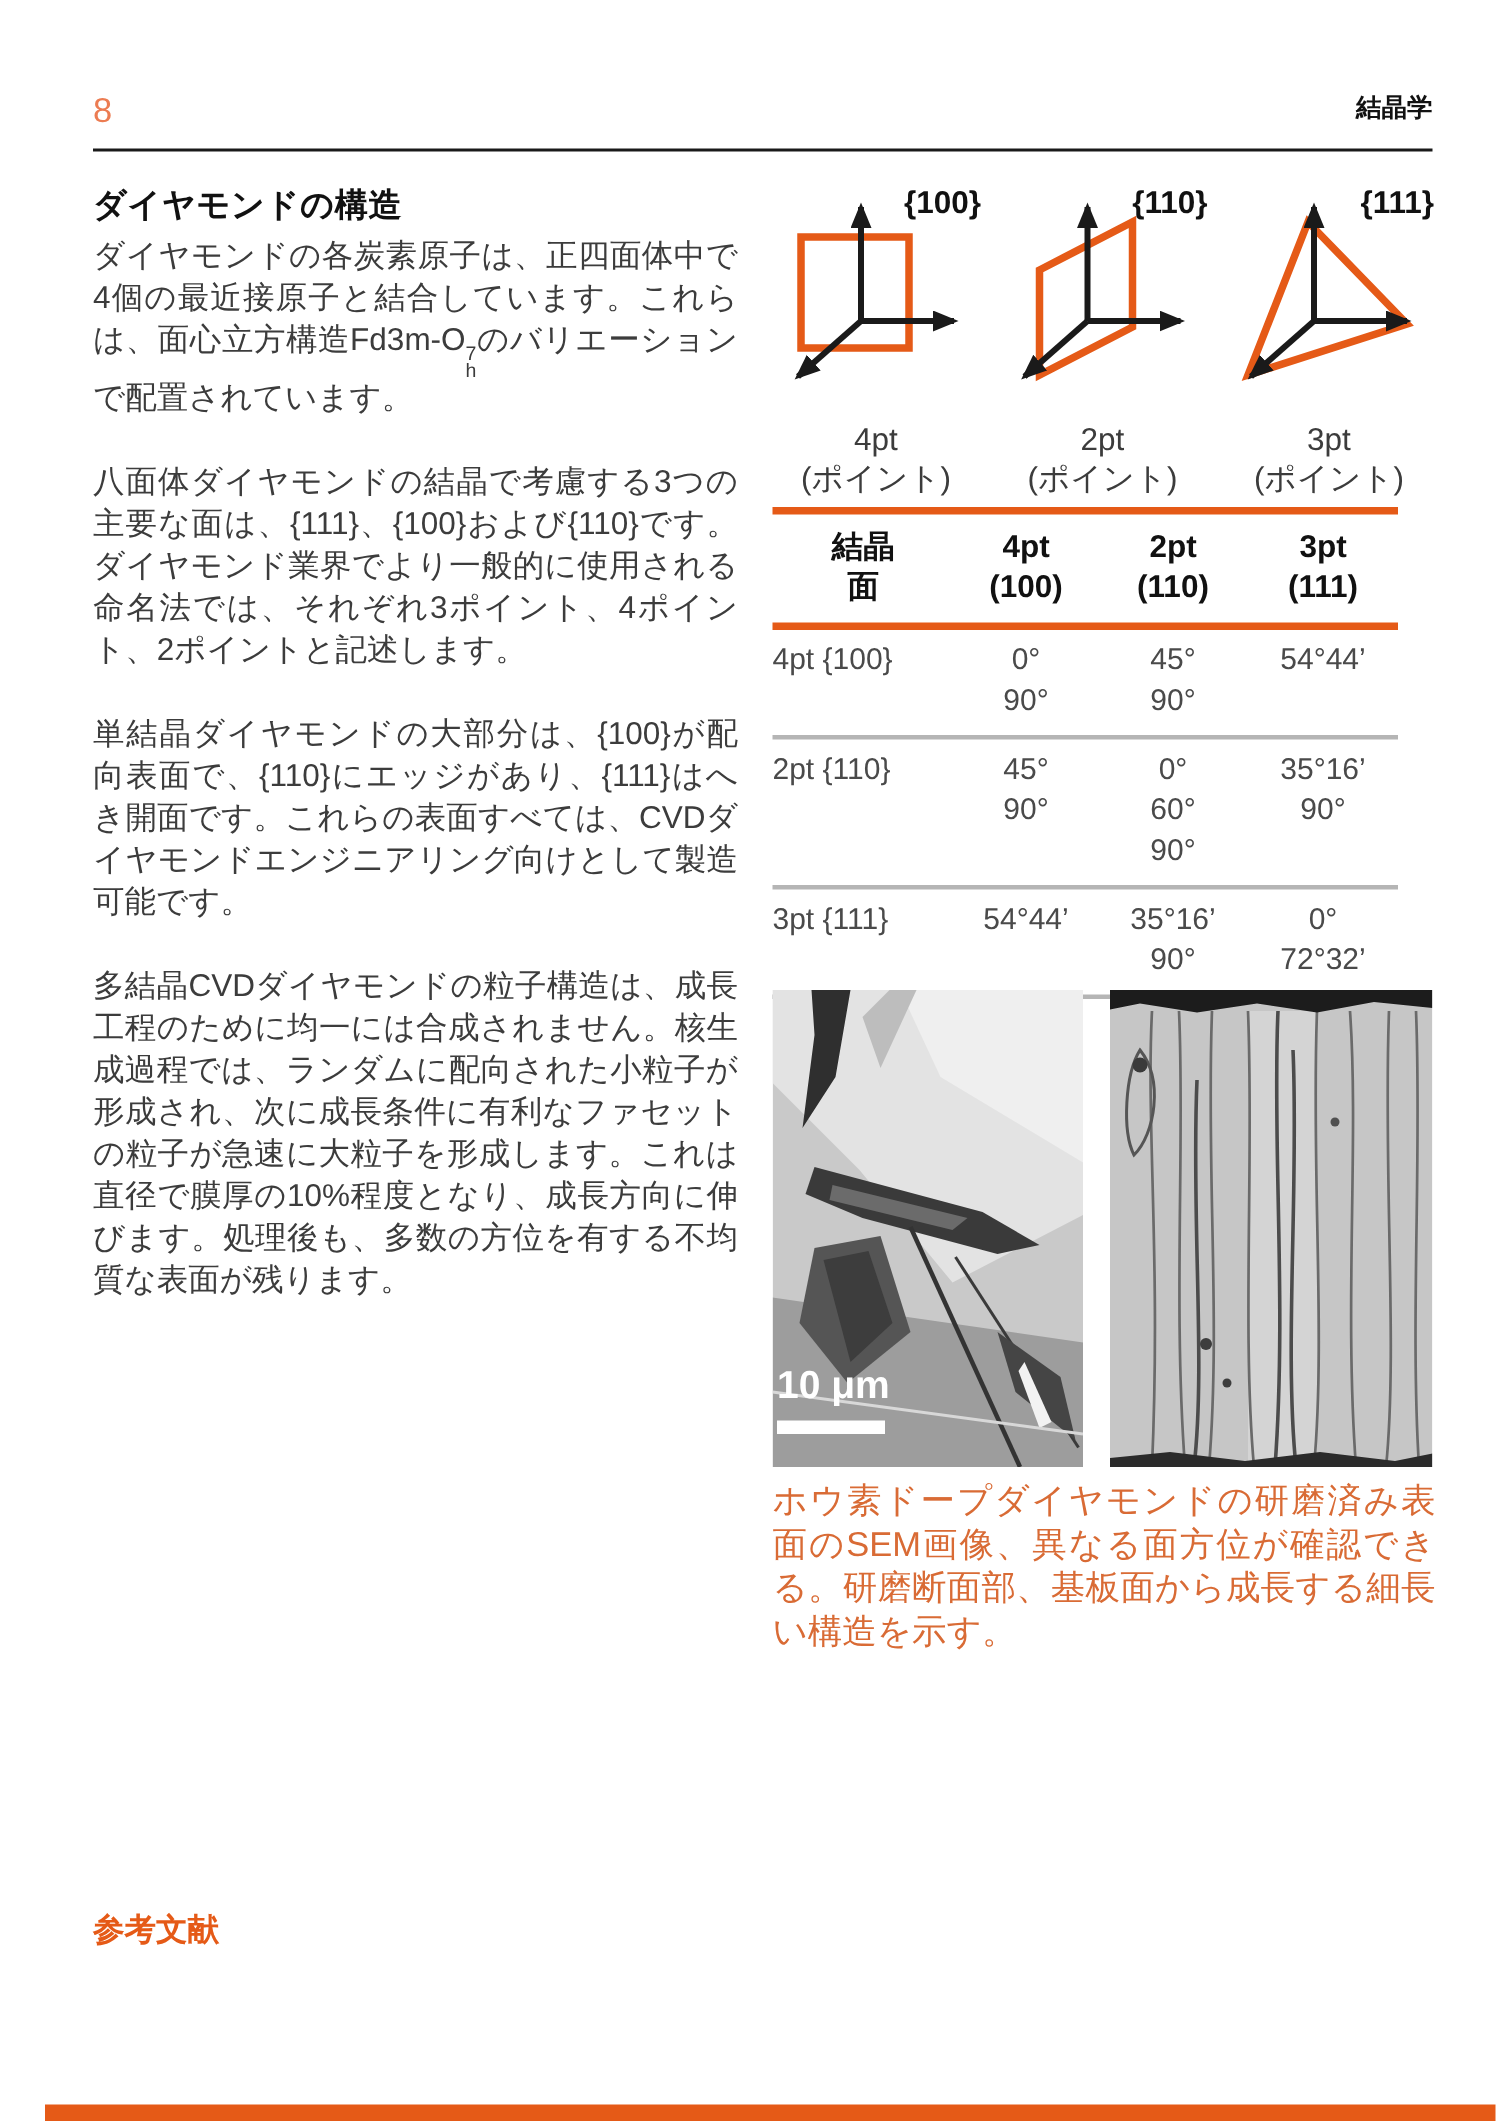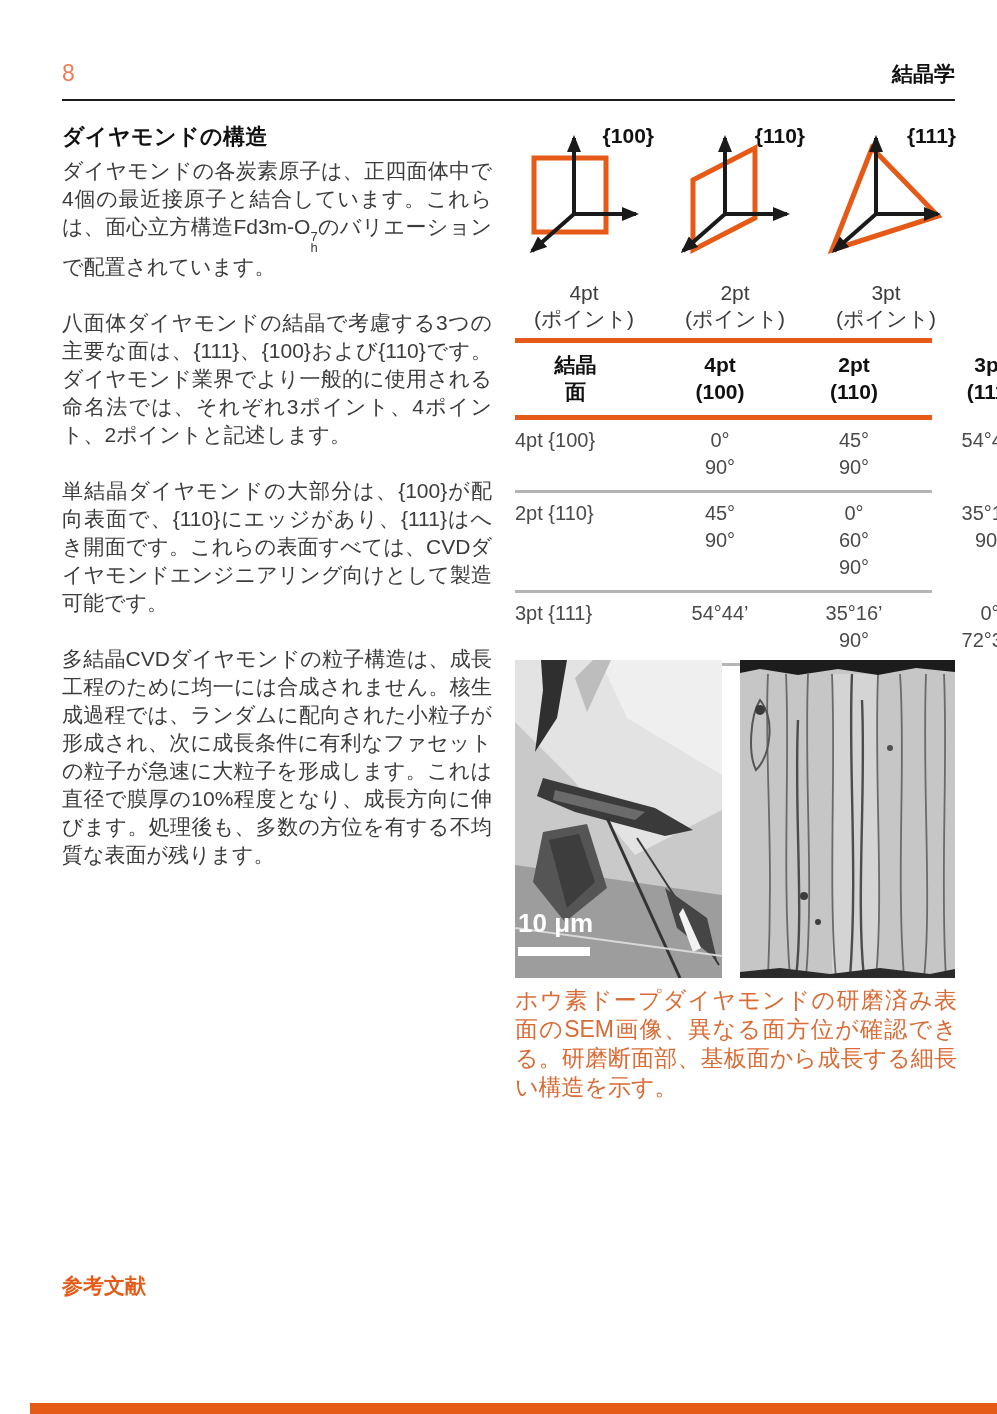--- a/index.html
+++ b/index.html
@@ -10,41 +10,41 @@
   }
   *{margin:0;padding:0;box-sizing:border-box;}
   html,body{background:#ffffff;}
   body{
     width:997px;height:1414px;position:relative;overflow:hidden;
     font-family:"Liberation Sans","DejaVu Sans",sans-serif;
     color:#3c3c3c;
   }
   
   .page-num{position:absolute;left:62px;top:60px;font-size:23px;color:var(--page-number);}
-  .header-title{position:absolute;right:42px;top:60px;font-size:21px;font-weight:bold;color:#111;}
+  .header-title{position:absolute;right:42px;top:60px;font-size:17px;font-weight:bold;color:#111;}
   .header-rule{position:absolute;left:62px;right:42px;top:99px;height:2px;background:#1a1a1a;}
   
   .left-col{position:absolute;left:62px;top:122px;width:430px;}
   .left-col h2{font-size:22px;font-weight:bold;color:#111;margin-bottom:5px;letter-spacing:.5px;}
   .left-col p{font-size:21px;line-height:28px;text-align:justify;margin-bottom:28px;color:#3c3c3c;}
   .subsup{display:inline-flex;flex-direction:column;align-items:flex-start;
           font-size:13px;line-height:11px;vertical-align:-7px;}
   
   .refs{position:absolute;left:62px;top:1272px;width:440px;}
   .refs .refs-head{font-size:21px;font-weight:bold;color:var(--accent);margin-bottom:4px;}
   .refs .refs-item{font-size:21px;line-height:28px;color:#3c3c3c;}
   
   .diagrams{position:absolute;left:512px;top:118px;width:446px;display:flex;justify-content:space-between;}
   .diagram{position:relative;width:144px;text-align:center;}
   .diagram .plane-label{position:absolute;top:6px;right:2px;font-size:21px;font-weight:bold;color:#111;}
   .diagram .pt-label{font-size:21px;line-height:26px;color:#3c3c3c;margin-top:2px;}
   
   .crystal-table{position:absolute;left:515px;top:338px;width:417px;font-size:20px;}
   .t-rule-orange{height:5px;background:var(--accent);}
-  .t-grid{display:grid;grid-template-columns:121px 96px 100px 100px;gap:36px;}
+  .t-grid{display:grid;grid-template-columns:121px 96px 100px 100px;}
   .t-head .t-cell{font-size:21px;font-weight:bold;color:#111;padding:8px 0 10px 0;}
   .t-cell{text-align:center;white-space:pre-line;line-height:27px;color:#4a4a4a;}
   .t-row-label{text-align:left;padding-left:4px;}
   .t-row .t-cell{padding:7px 0 9px 0;}
   .t-row{border-bottom:3px solid var(--rule-gray);}
   
   .figures{position:absolute;left:515px;top:660px;width:440px;display:flex;justify-content:space-between;}
   .sem{position:relative;overflow:hidden;}
   .scale-wrap{position:absolute;left:3px;bottom:22px;color:#ffffff;font-weight:bold;font-size:26px;}
   .scale-bar{width:72px;height:9px;background:#ffffff;margin-top:8px;}

